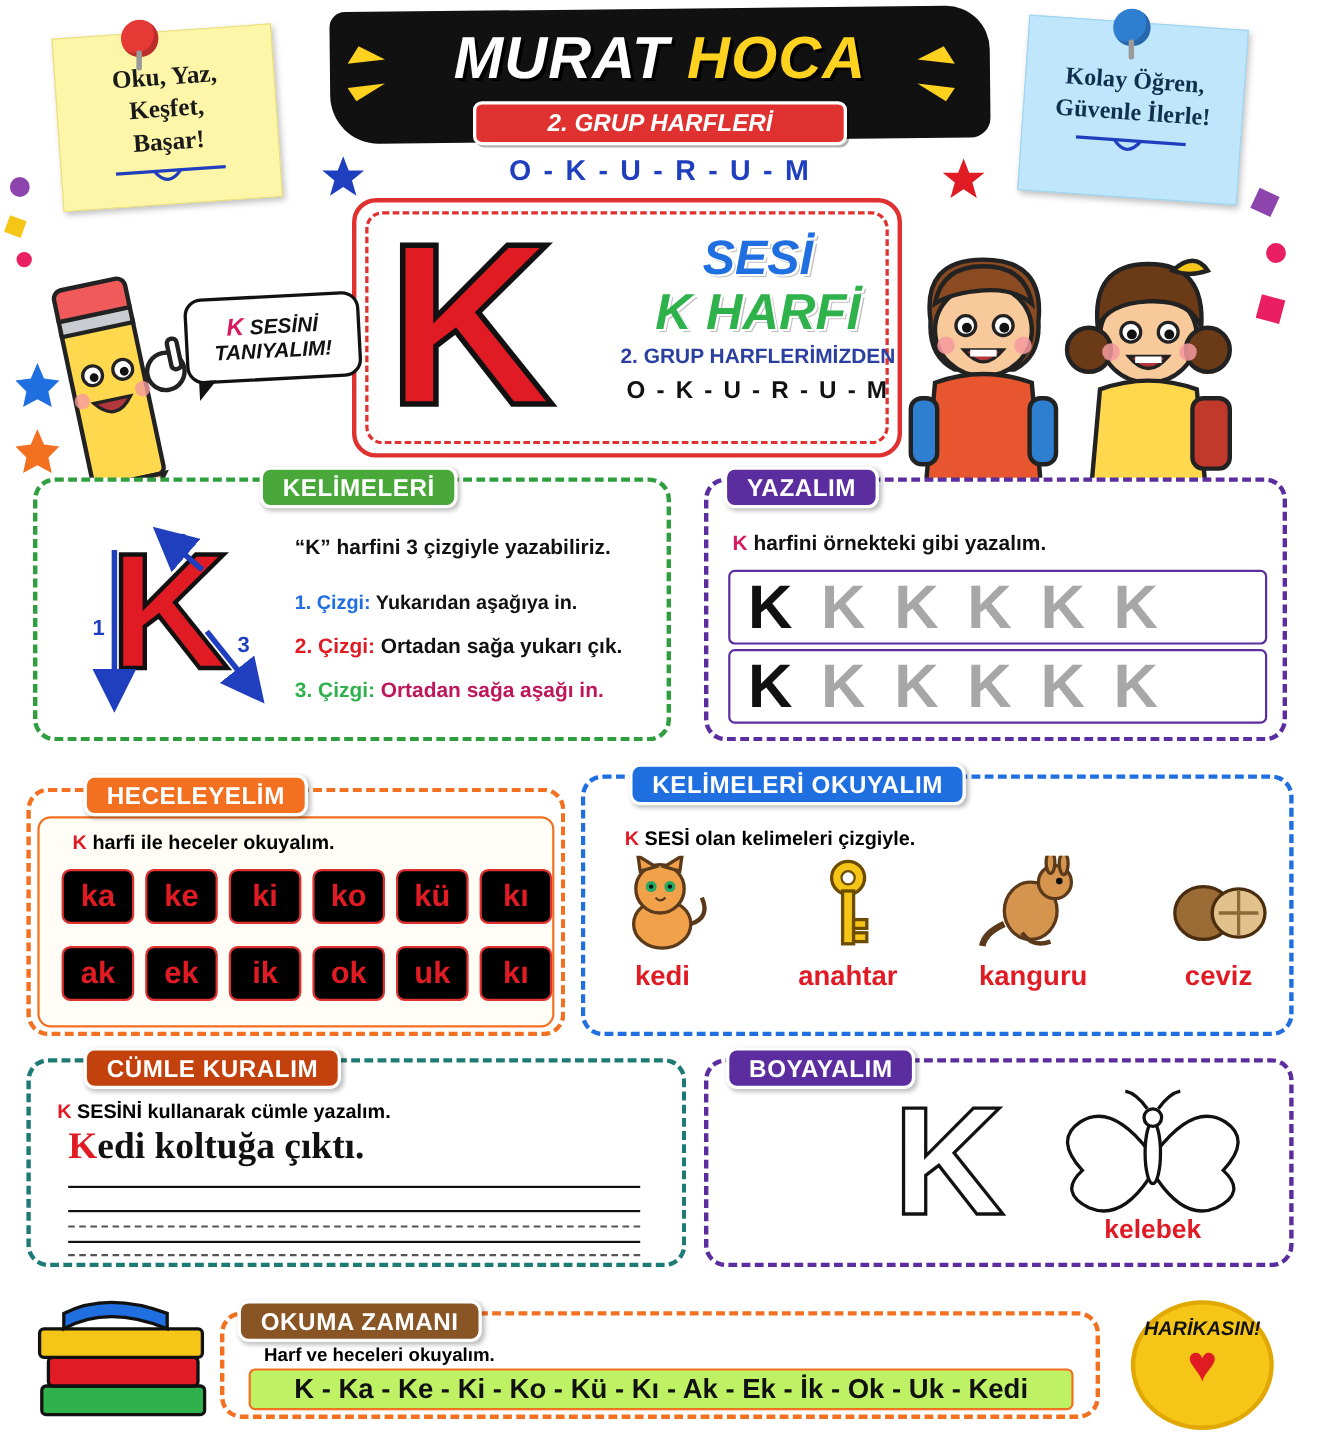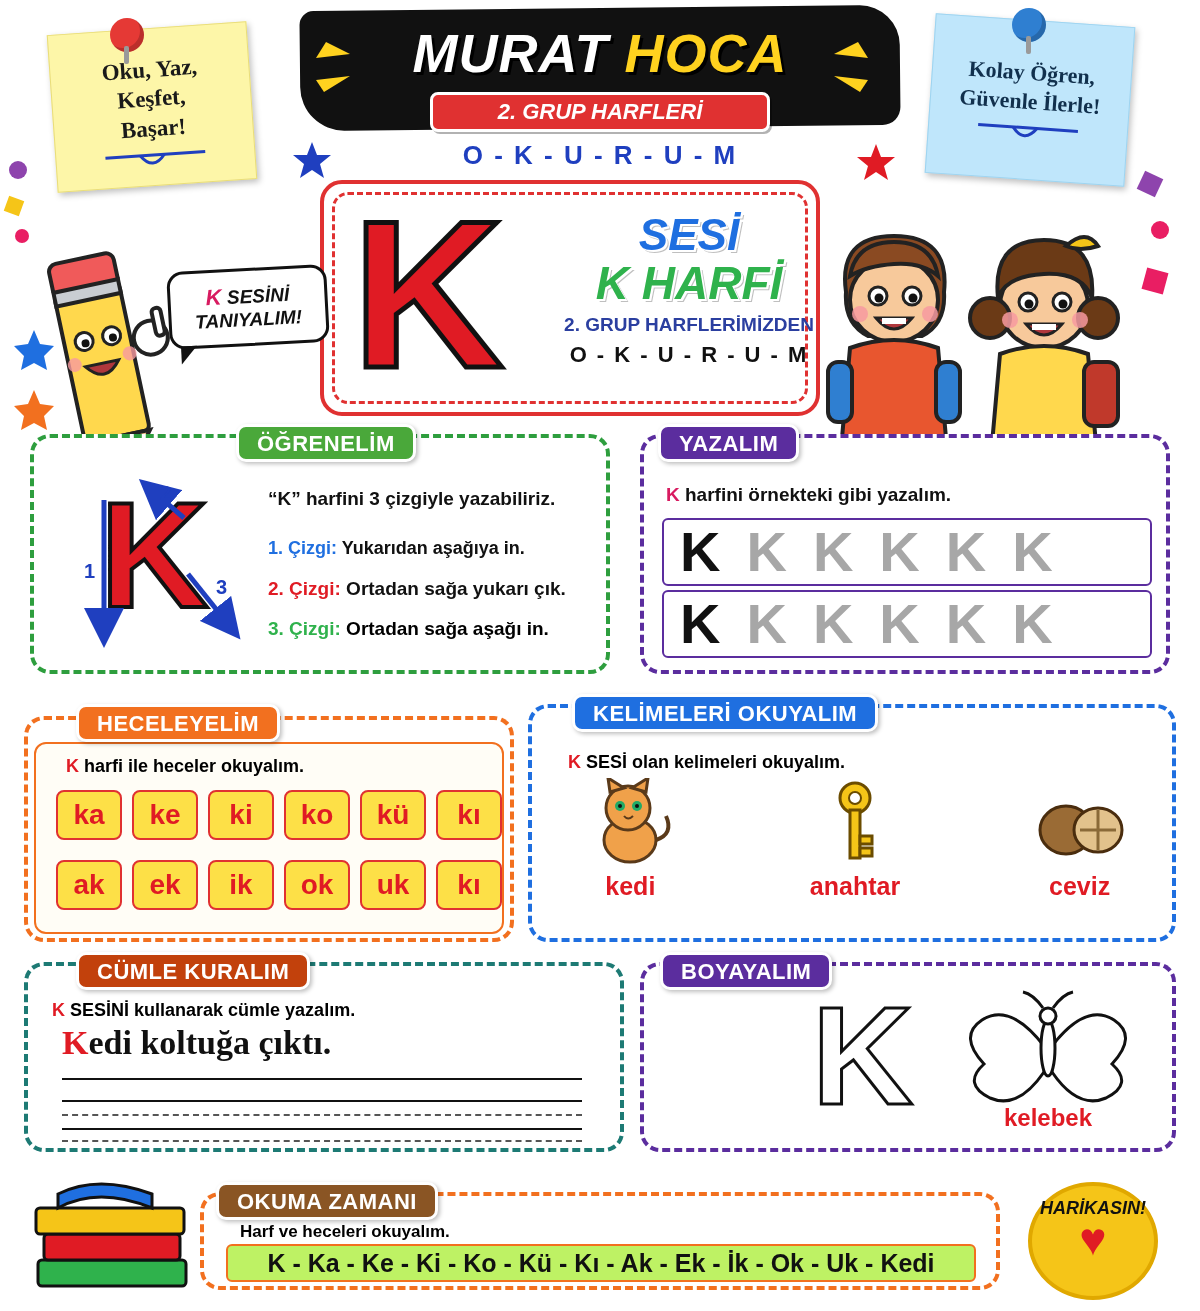--- a/index.html
+++ b/index.html
@@ -171,21 +171,21 @@
     border: 4px dashed #f2701f; }
   #tab-hece { left: 76px; top: 704px; background: #f2701f; }
   .hece-inner {
     position: absolute; left: 34px; top: 742px; width: 470px; height: 192px;
     background: #fffdf6; border: 2px solid #f2701f; border-radius: 12px;
   }
   .hece-note { position: absolute; left: 66px; top: 756px; font-size: 18px; font-weight: bold; }
   .hece-note .r { color: #e01b24; }
   .chip {
     width: 66px; height: 50px; border: 2px solid #e03131; border-radius: 8px;
-    background: #fde047; text-align: center; line-height: 46px;
+    background: #000000; text-align: center; line-height: 46px;
     font-size: 28px; font-weight: bold; color: #e01b24;
   }
   .chip-row { position: absolute; display: flex; gap: 10px; }
 
   
   #p-kelime { left: 528px; top: 704px; width: 648px; height: 238px;
     border: 4px dashed #1f6fe0; }
   #tab-kelime { left: 572px; top: 694px; background: #1f6fe0; }
   .kel-note { position: absolute; left: 568px; top: 752px; font-size: 18px; font-weight: bold; }
   .kel-note .r { color: #e01b24; }
@@ -375,21 +375,21 @@
       <path d="M52 122 q18 22 36 0 z" fill="#b0373c" stroke="#222" stroke-width="3"></path>
       <path d="M58 122 h24 v6 h-24z" fill="#fff"></path>
       <circle cx="36" cy="118" r="8" fill="#f79aa0" opacity=".85"></circle>
       <circle cx="106" cy="118" r="8" fill="#f79aa0" opacity=".85"></circle>
       <path d="M26 152 q44-16 88 0 l8 90 h-104z" fill="#ffd84d" stroke="#222" stroke-width="4"></path>
       <rect x="110" y="160" width="34" height="64" rx="10" fill="#c0392b" stroke="#222" stroke-width="4"></rect>
     </g>
   </svg>
 
   <div class="panel" id="p-ogrenelim"></div>
-  <div class="tab" id="tab-ogrenelim">ÖĞRENELİM</div>
+  <div class="tab" id="tab-ogrenelim">KELİMELERİ</div>
   <div class="og-k">K</div>
   <svg style="position:absolute;left:76px;top:478px" width="190" height="180">
     <defs>
       <marker id="ah" markerWidth="8" markerHeight="8" refX="4" refY="4" orient="auto">
         <polygon points="0,0 8,4 0,8" fill="#1f3fbf"></polygon>
       </marker>
     </defs>
     <line x1="28" y1="22" x2="28" y2="150" stroke="#1f3fbf" stroke-width="5" marker-end="url(#ah)"></line>
     <line x1="108" y1="40" x2="78" y2="14" stroke="#1f3fbf" stroke-width="5" marker-end="url(#ah)"></line>
     <line x1="112" y1="96" x2="152" y2="146" stroke="#1f3fbf" stroke-width="5" marker-end="url(#ah)"></line>
@@ -399,21 +399,21 @@
   <div class="og-line" style="left:216px;top:576px">3</div>
 
   <div class="og-txt" style="top:488px;font-size:19px;color:#111">“K” harfini 3 çizgiyle yazabiliriz.</div>
   <div class="og-txt nowrap" style="top:538px;font-size:18px">
     <span style="color:#1f6fe0">1. Çizgi:</span><span style="color:#111"> Yukarıdan aşağıya in.</span>
   </div>
   <div class="og-txt nowrap" style="top:578px;font-size:19px">
     <span style="color:#e01b24">2. Çizgi:</span><span style="color:#111"> Ortadan sağa yukarı çık.</span>
   </div>
   <div class="og-txt nowrap" style="top:618px;font-size:19px">
-    <span style="color:#2fb24c">3. Çizgi:</span><span style="color:#000000"> Ortadan sağa aşağı in.</span>
+    <span style="color:#2fb24c">3. Çizgi:</span><span style="color:#be185d"> Ortadan sağa aşağı in.</span>
   </div>
 
   <div class="panel" id="p-yazalim"></div>
   <div class="tab" id="tab-yazalim">YAZALIM</div>
   <div class="yz-label">
     <span class="r">K</span><span> harfini örnekteki gibi yazalım.</span>
   </div>
   <div class="trace-box" style="top:518px"></div>
   <div class="trace-row" style="left:662px;top:524px;width:490px">
     <span class="trace-solid">K</span>
@@ -452,21 +452,21 @@
     <div class="chip">ek</div>
     <div class="chip">ik</div>
     <div class="chip">ok</div>
     <div class="chip">uk</div>
     <div class="chip">kı</div>
   </div>
 
   <div class="panel" id="p-kelime"></div>
   <div class="tab" id="tab-kelime">KELİMELERİ OKUYALIM</div>
   <div class="kel-note">
-    <span class="r">K</span><span> SESİ olan kelimeleri okuyalım.</span>
+    <span class="r">K</span><span> SESİ olan kelimeleri çizgiyle.</span>
   </div>
   <div class="kel-grid">
     <div class="kel-item">
       <svg width="92" height="86">
         <ellipse cx="46" cy="62" rx="26" ry="22" fill="#f0a14a" stroke="#5a3a1a" stroke-width="3"></ellipse>
         <circle cx="44" cy="30" r="22" fill="#f0a14a" stroke="#5a3a1a" stroke-width="3"></circle>
         <polygon points="26,14 24,0 40,10" fill="#f0a14a" stroke="#5a3a1a" stroke-width="3"></polygon>
         <polygon points="62,14 64,0 48,10" fill="#f0a14a" stroke="#5a3a1a" stroke-width="3"></polygon>
         <circle cx="36" cy="28" r="5" fill="#2a6"></circle>
           <circle cx="53" cy="28" r="5" fill="#2a6"></circle>
@@ -481,20 +481,32 @@
       <svg width="92" height="86">
         <circle cx="46" cy="20" r="15" fill="#f5c518" stroke="#6b4c00" stroke-width="3"></circle>
         <circle cx="46" cy="20" r="6" fill="#fff" stroke="#6b4c00" stroke-width="2"></circle>
         <rect x="41" y="32" width="10" height="48" fill="#f5c518" stroke="#6b4c00" stroke-width="3"></rect>
         <rect x="51" y="58" width="12" height="8" fill="#f5c518" stroke="#6b4c00" stroke-width="3"></rect>
         <rect x="51" y="70" width="12" height="8" fill="#f5c518" stroke="#6b4c00" stroke-width="3"></rect>
       </svg>
       <div class="kel-word">anahtar</div>
     </div>
     <div class="kel-item">
+      <svg width="100" height="86">
+        <ellipse cx="48" cy="50" rx="24" ry="26" fill="#d6954f" stroke="#5a3a1a" stroke-width="3"></ellipse>
+        <circle cx="70" cy="24" r="15" fill="#d6954f" stroke="#5a3a1a" stroke-width="3"></circle>
+        <ellipse cx="66" cy="6" rx="4" ry="10" fill="#d6954f" stroke="#5a3a1a" stroke-width="3"></ellipse>
+        <ellipse cx="78" cy="7" rx="4" ry="10" fill="#d6954f" stroke="#5a3a1a" stroke-width="3"></ellipse>
+        <circle cx="74" cy="23" r="3" fill="#111"></circle>
+        <path d="M24 62 q-18 8 -20 20" stroke="#5a3a1a" stroke-width="6" fill="none"></path>
+        <path d="M40 70 q10 14 26 8" stroke="#5a3a1a" stroke-width="4" fill="none"></path>
+      </svg>
+      <div class="kel-word">kanguru</div>
+    </div>
+    <div class="kel-item">
       <svg width="96" height="86">
         <ellipse cx="34" cy="52" rx="26" ry="24" fill="#9a6b35" stroke="#4a2d0e" stroke-width="3"></ellipse>
         <ellipse cx="66" cy="52" rx="24" ry="22" fill="#e2c28c" stroke="#4a2d0e" stroke-width="3"></ellipse>
         <path d="M66 32 v40 M48 52 h36" stroke="#8a6a38" stroke-width="3" fill="none"></path>
       </svg>
       <div class="kel-word">ceviz</div>
     </div>
   </div>
 
   <div class="panel" id="p-cumle"></div>

